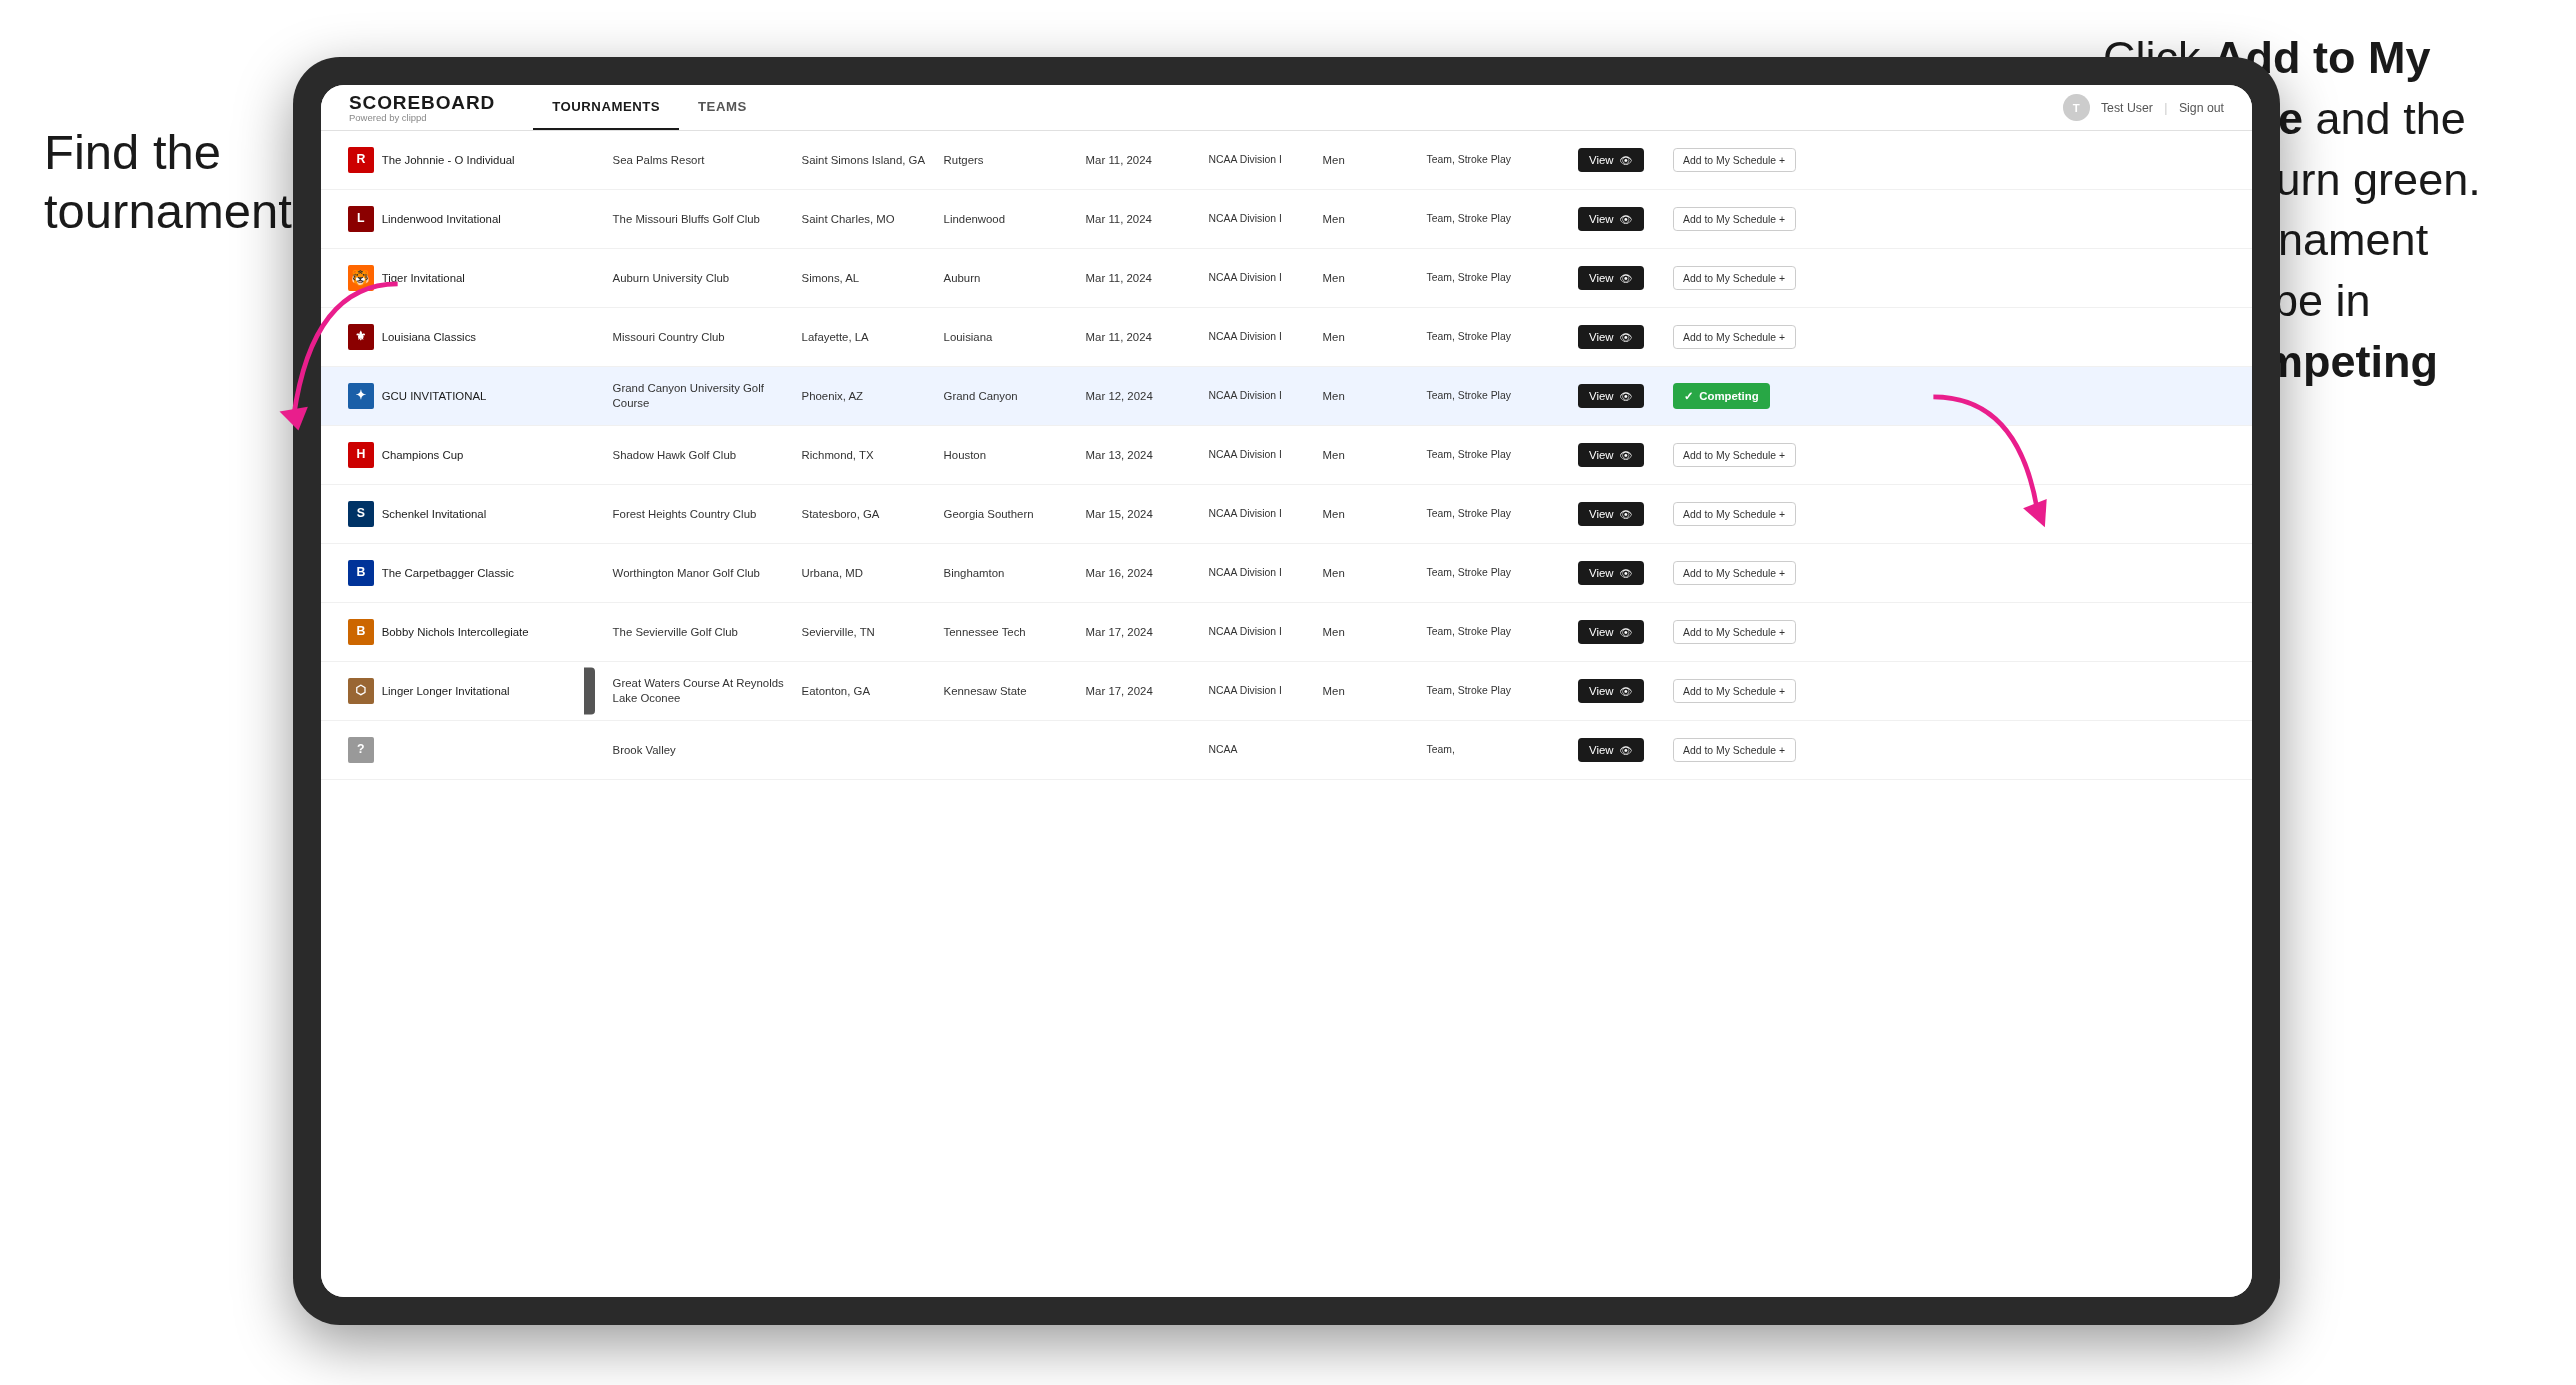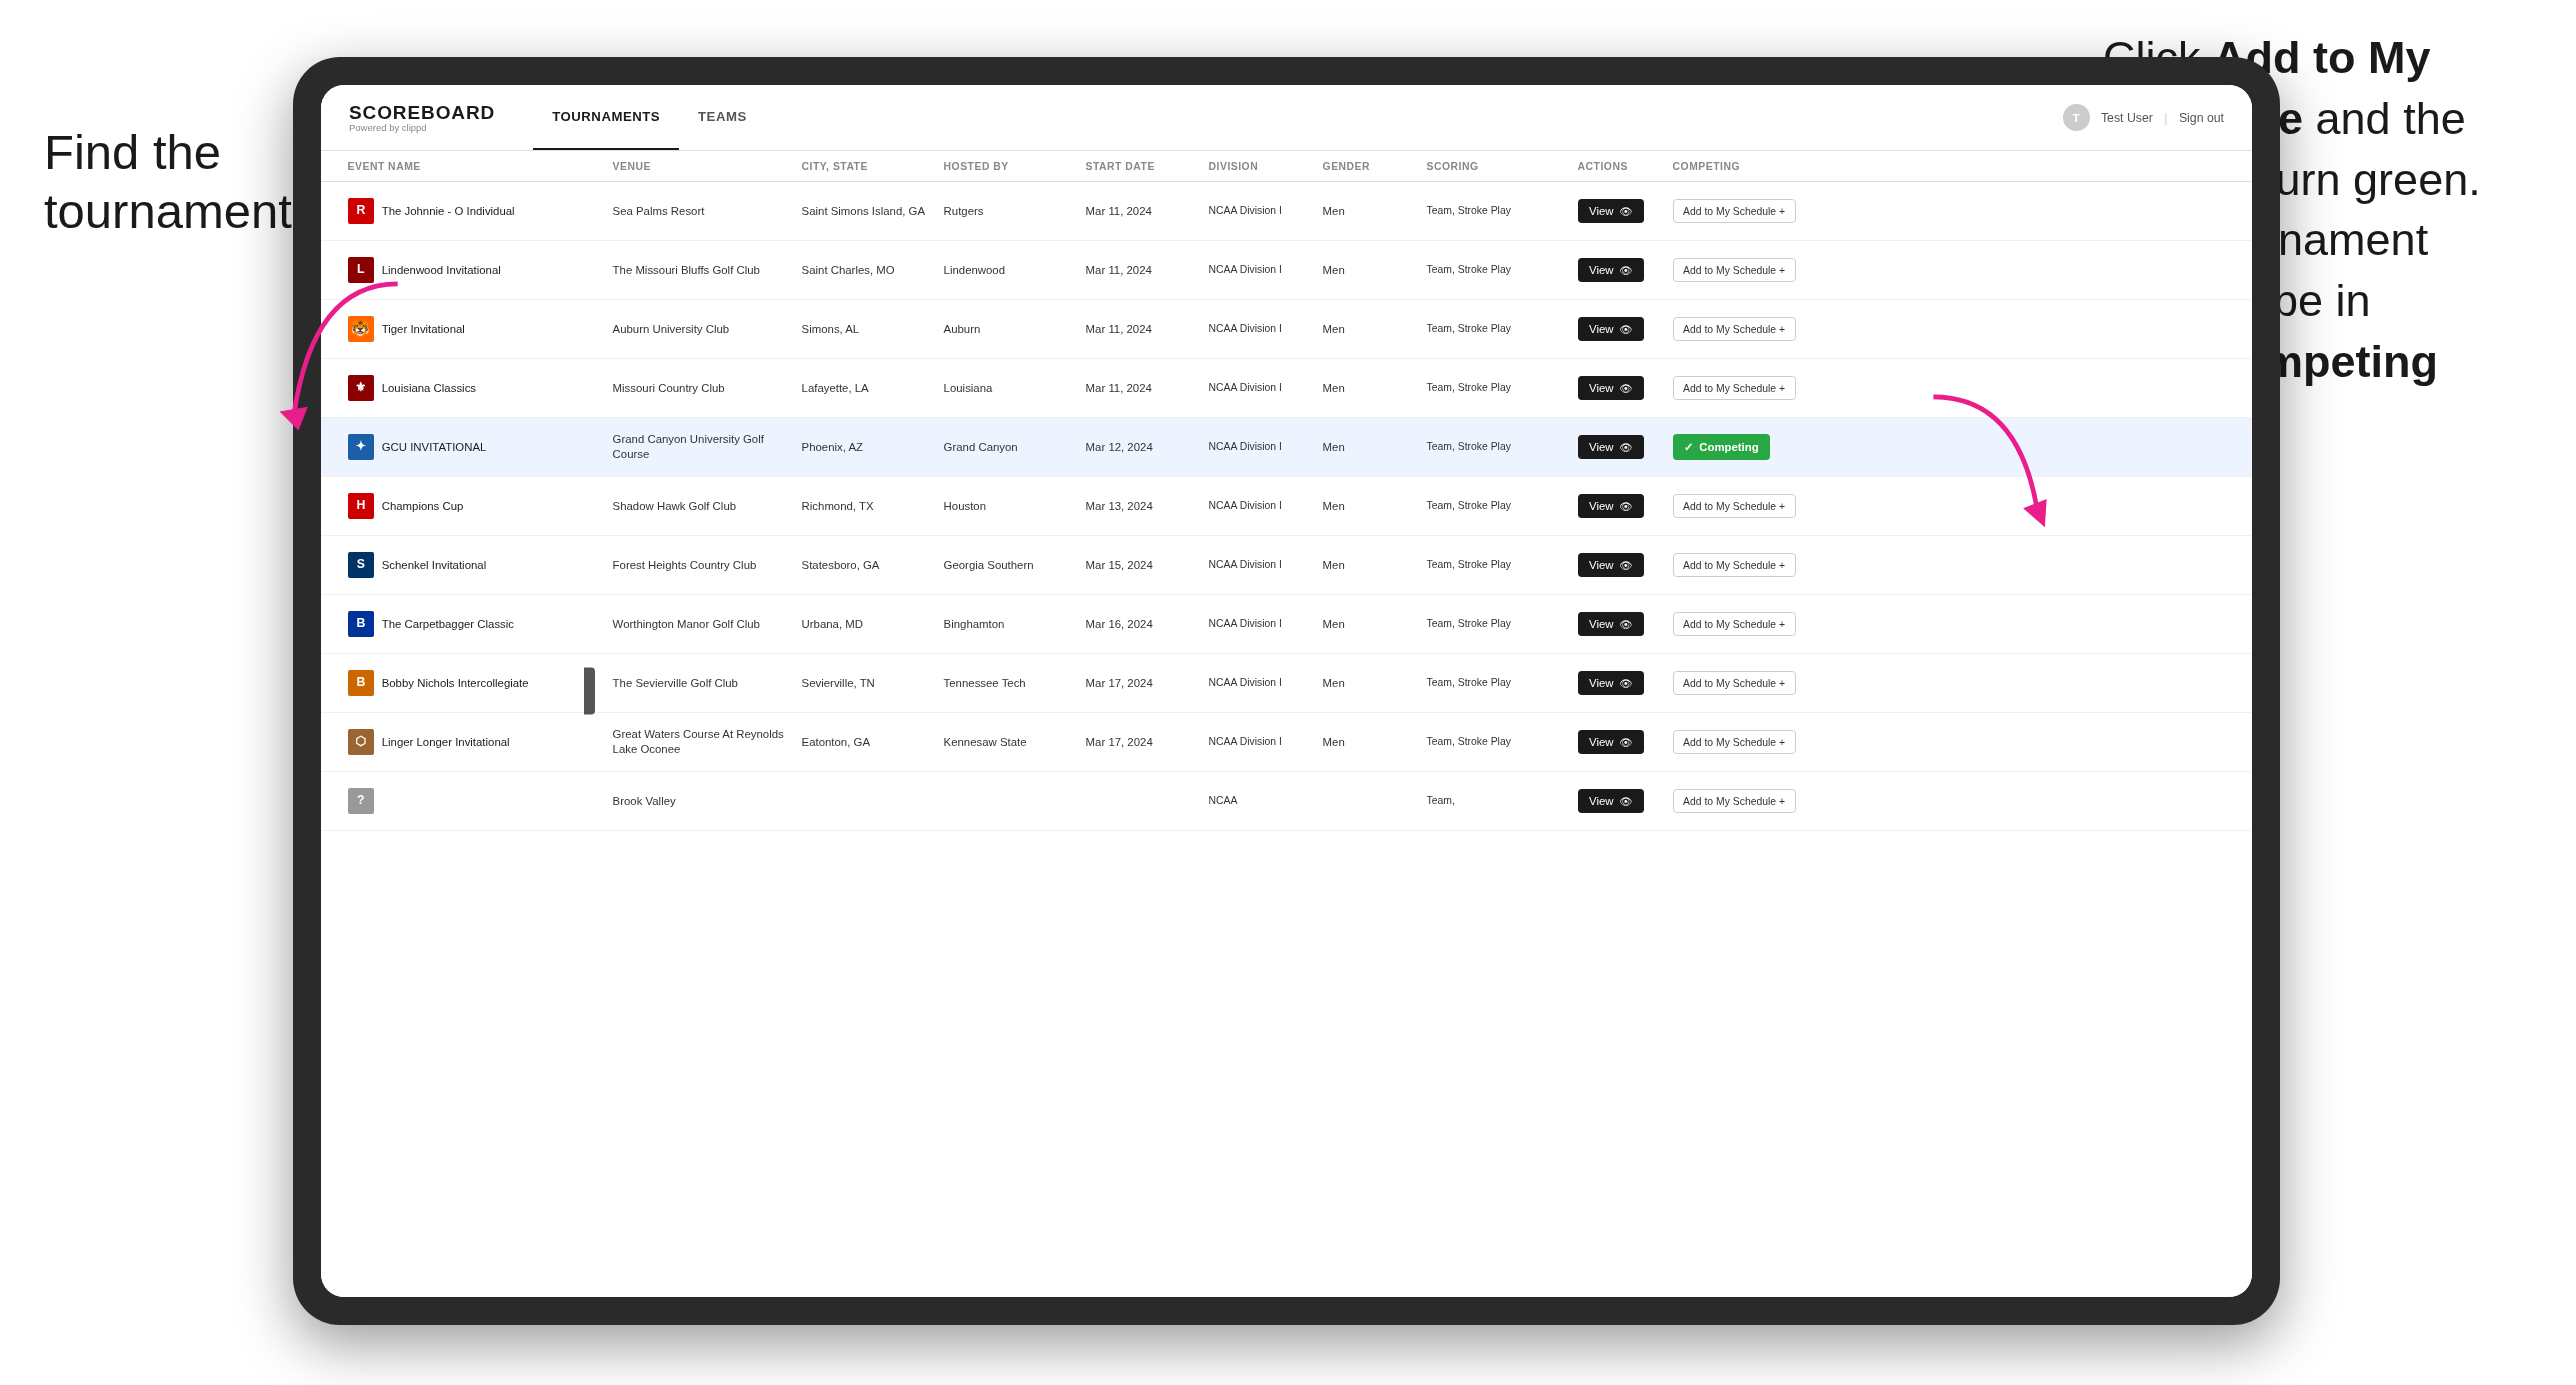--- a/index.html
+++ b/index.html
@@ -62,21 +62,21 @@
       flex-direction: column;
     }
 
     
     .app-header {
       background: #ffffff;
       border-bottom: 0.9px solid #e0e0e0;
       padding: 0 28px;
       display: flex;
       align-items: center;
-      height: 66px;
+      height: 46px;
       flex-shrink: 0;
     }
 
     .logo-area {
       display: flex;
       flex-direction: column;
       margin-right: 38px;
     }
 
     .logo-text {
@@ -320,32 +320,20 @@
       </nav>
       <div class="header-right">
         <div class="user-avatar">T</div>
         <span>Test User</span>
         <span style="color:#ccc">|</span>
         <span class="sign-out-link">Sign out</span>
       </div>
     </div>
 
     <div class="table-container">
-      <div class="table-header">
-        <div class="th">EVENT NAME</div>
-        <div class="th">VENUE</div>
-        <div class="th">CITY, STATE</div>
-        <div class="th">HOSTED BY</div>
-        <div class="th">START DATE</div>
-        <div class="th">DIVISION</div>
-        <div class="th">GENDER</div>
-        <div class="th">SCORING</div>
-        <div class="th">ACTIONS</div>
-        <div class="th">COMPETING</div>
-      </div>
       <div class="table-body" id="table-body">
       <div class="table-row">
     <div class="td event-name-cell">
       <div class="team-logo" style="background:#cc0000; color:#fff; font-size:12.3px">R</div>
       <span class="event-name-text">The Johnnie - O Individual</span>
     </div>
     <div class="td">Sea Palms Resort</div>
     <div class="td">Saint Simons Island, GA</div>
     <div class="td">Rutgers</div>
     <div class="td">Mar 11, 2024</div>

